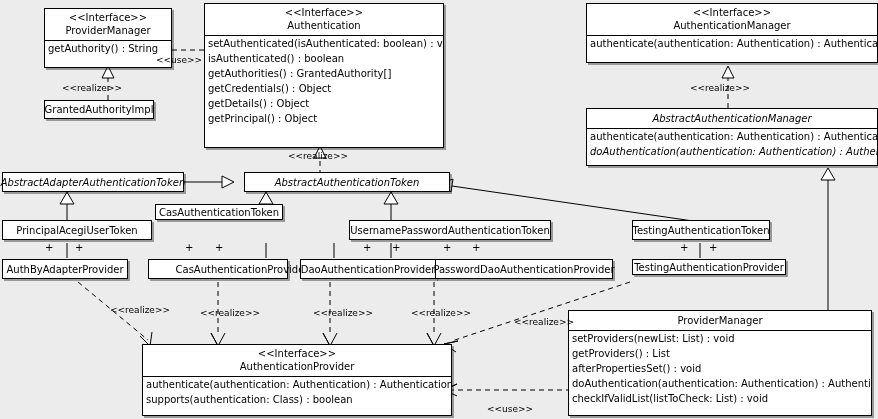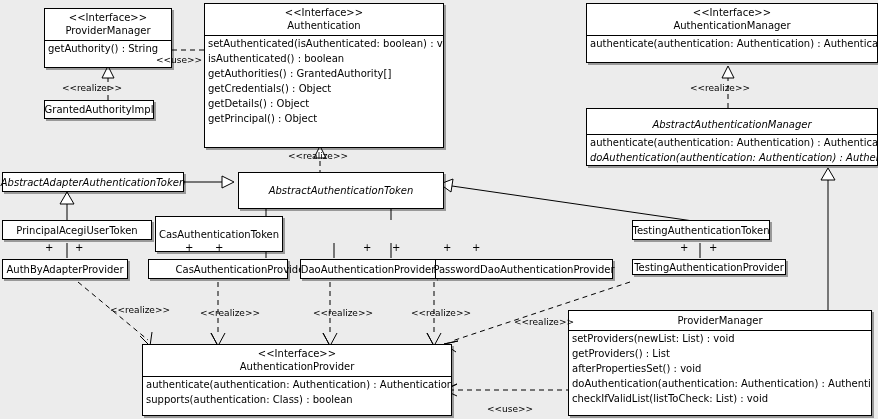--- a/index.html
+++ b/index.html
@@ -181,44 +181,47 @@
   <div class="node" style="left:586px; top:3px; width:292px; height:60px;">
     <div class="stereo">&lt;&lt;Interface&gt;&gt;</div>
     <div class="cname">AuthenticationManager</div>
     <div class="sep"></div>
     <div class="members">
       <div class="member">authenticate(authentication: Authentication) : Authentication</div>
     </div>
   </div>
 
   <div class="node" style="left:586px; top:108px; width:292px; height:58px;">
-    <div class="cname ital" style="padding-top:9px;">AbstractAuthenticationManager</div>
+    <div class="cname ital" style="padding-top:3px;">AbstractAuthenticationManager</div>
     <div class="sep"></div>
     <div class="members">
       <div class="member">authenticate(authentication: Authentication) : Authentication</div>
       <div class="member ital">doAuthentication(authentication: Authentication) : Authentication</div>
     </div>
   </div>
 
   <div class="node simple ital" style="left:2px; top:172px; width:182px; height:20px;">
     <span>AbstractAdapterAuthenticationToken</span>
   </div>
 
-  <div class="node simple ital" style="left:238px; top:172px; width:206px; height:37px;">
+  <div class="node simple ital" style="left:244px; top:172px; width:206px; height:20px;">
     <span>AbstractAuthenticationToken</span>
   </div>
 
   <div class="node simple" style="left:2px; top:220px; width:150px; height:20px;">
     <span>PrincipalAcegiUserToken</span>
   </div>
 
-  <div class="node simple" style="left:155px; top:216px; width:128px; height:36px;">
+  <div class="node simple" style="left:155px; top:204px; width:128px; height:16px;">
     <span>CasAuthenticationToken</span>
   </div>
 
+  <div class="node simple" style="left:349px; top:220px; width:202px; height:20px;">
+    <span>UsernamePasswordAuthenticationToken</span>
+  </div>
 
   <div class="node simple" style="left:632px; top:220px; width:138px; height:20px;">
     <span>TestingAuthenticationToken</span>
   </div>
 
   <div class="node simple" style="left:2px; top:259px; width:126px; height:20px;">
     <span>AuthByAdapterProvider</span>
   </div>
 
   <div class="node simple" style="left:148px; top:259px; width:140px; height:20px;padding-left:48px;">

